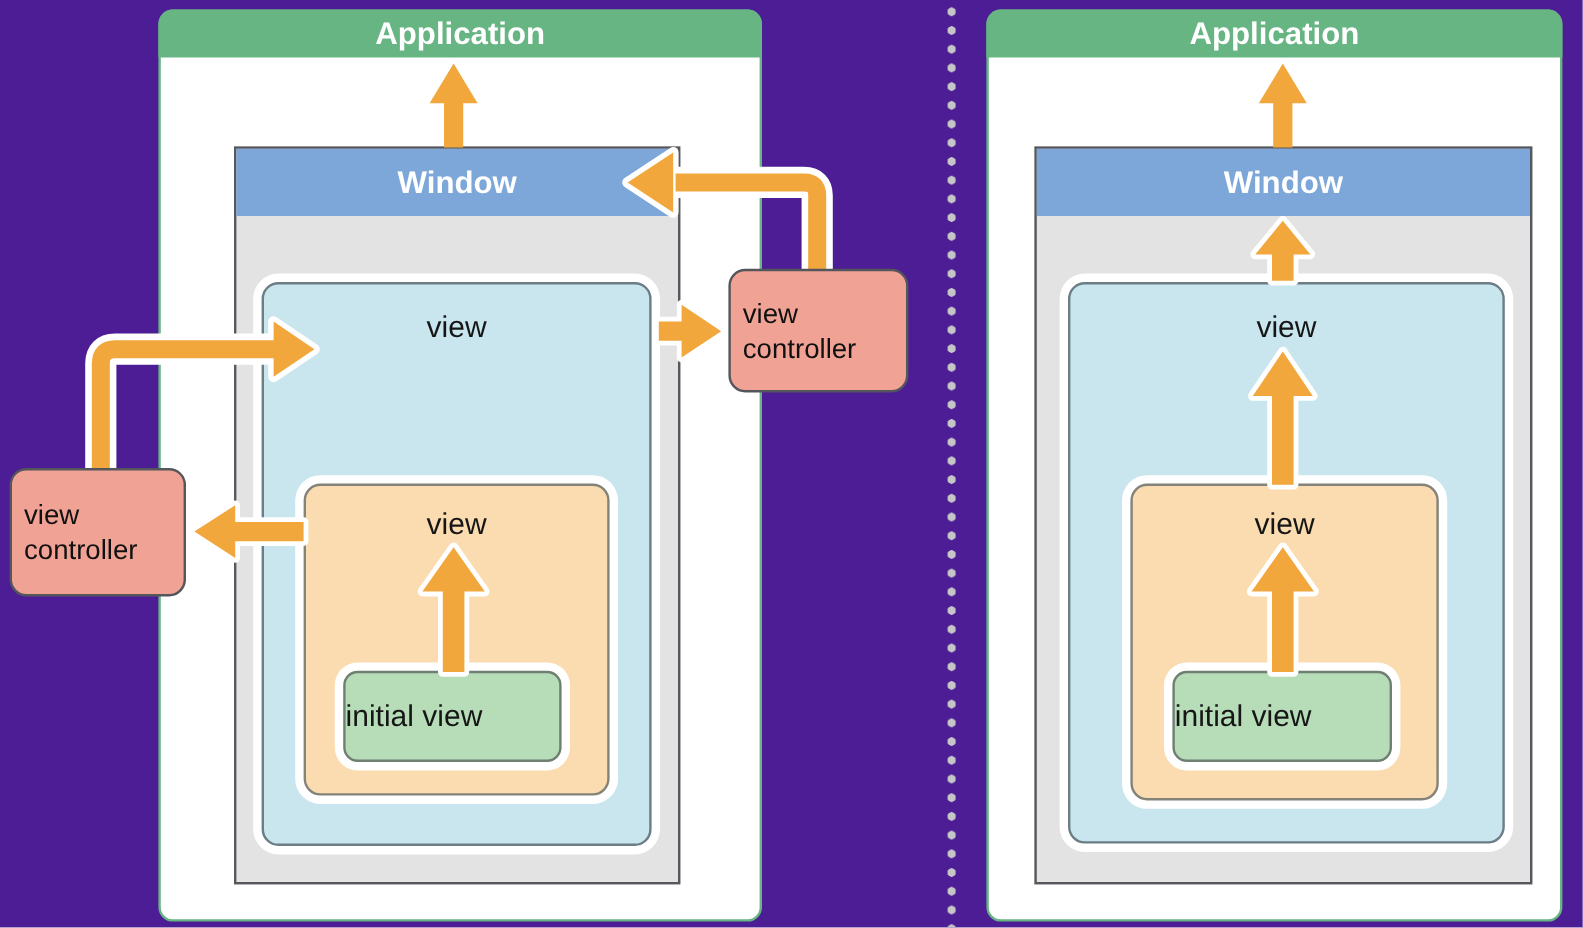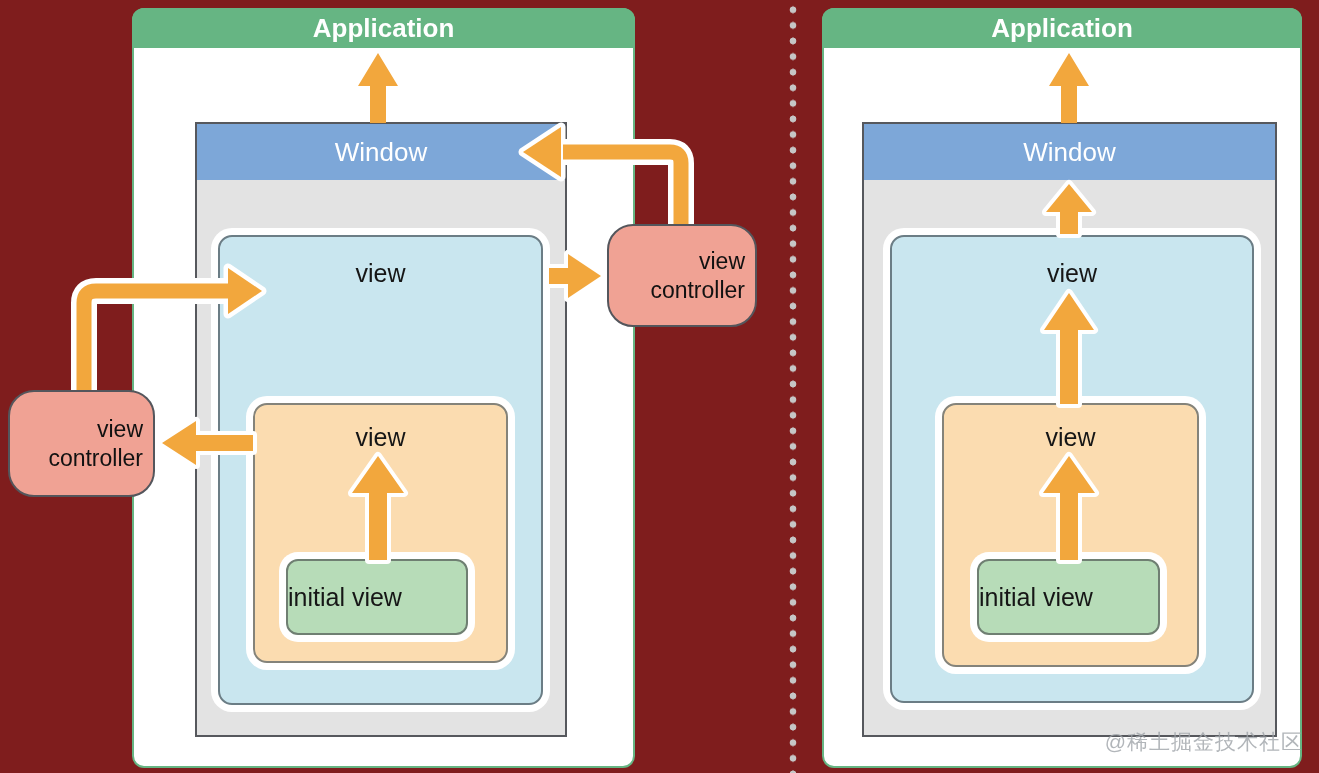--- a/index.html
+++ b/index.html
@@ -1,18 +1,18 @@
 <!DOCTYPE html>
 <html style="--application-green: #66b583; --window-blue: #7da7d8; --window-grey: #e3e3e3; --window-border: #56585d; --view-blue: #c9e6ef; --view-blue-border: #6b7d85; --view-orange: #fbdcb0; --view-orange-border: #84837a; --initial-view-green: #b7dcb8; --initial-view-border: #6f7f72; --view-controller-fill: #f0a294; --view-controller-border: #54565c; --arrow-orange: #f2a73d; --divider-dot: #c6c6c6; --watermark-grey: #9fa4a9;"><head>
 <meta charset="utf-8">
 <style>
   html,body{margin:0;padding:0;background:#fff;}
   #canvas{
     position:relative;width:1319px;height:773px;overflow:hidden;
-    background:#7f1d1d;
+    background:#4c1d95;
     font-family:"Liberation Sans","DejaVu Sans",sans-serif;
   }
   
   .app-frame{
     position:absolute;background:#fff;
     border:2px solid var(--application-green);
     border-radius:12px;box-sizing:border-box;
   }
   .app-header{
     position:absolute;background:var(--application-green);
@@ -20,41 +20,41 @@
     color:#fff;font-weight:bold;font-size:26px;
     display:flex;align-items:center;justify-content:center;
   }
   
   .window{
     position:absolute;background:var(--window-grey);
     border:2px solid var(--window-border);box-sizing:border-box;
   }
   .window-header{
     width:100%;height:56px;background:var(--window-blue);
-    color:#fff;font-weight:normal;font-size:26px;
+    color:#fff;font-weight:bold;font-size:26px;
     display:flex;align-items:center;justify-content:center;
   }
   
   .viewbox{
     position:absolute;box-sizing:border-box;border-radius:14px;
     box-shadow:0 0 0 7px #fff;
     font-size:25px;color:#161616;text-align:center;
   }
   .viewbox.blue{background:var(--view-blue);border:2px solid var(--view-blue-border);padding-top:22px;}
   .viewbox.orange{background:var(--view-orange);border:2px solid var(--view-orange-border);padding-top:18px;}
   .viewbox.green{
     background:var(--initial-view-green);border:2px solid var(--initial-view-border);
     border-radius:12px;display:flex;align-items:center;padding-top:0;
   }
   
   .vc{
     position:absolute;z-index:30;box-sizing:border-box;
     background:var(--view-controller-fill);border:2px solid var(--view-controller-border);
-    border-radius:26px;
-    display:flex;align-items:center;justify-content:center;text-align:right;
+    border-radius:14px;
+    display:flex;align-items:center;justify-content:center;text-align:left;
     font-size:23px;line-height:1.25;color:#111;padding:0 10px;
   }
   
   .divider{
     position:absolute;left:788px;top:2px;width:10px;height:771px;z-index:5;
     background-image:radial-gradient(circle,var(--divider-dot) 0 3.3px,transparent 3.6px);
     background-size:10px 15.6px;background-position:center top;background-repeat:repeat-y;
   }
   .watermark{
     position:absolute;right:16px;top:728px;z-index:40;
@@ -165,15 +165,14 @@
       <polygon points="1069,293 1094,330 1078,330 1078,404 1060,404 1060,330 1044,330" fill="var(--arrow-orange)" stroke="#fff" stroke-width="8" stroke-linejoin="round" paint-order="stroke"></polygon>
     </g>
 
     <g>
       <polygon points="1069,456 1095,493 1078,493 1078,560 1060,560 1060,493 1043,493" fill="var(--arrow-orange)" stroke="#fff" stroke-width="8" stroke-linejoin="round" paint-order="stroke"></polygon>
     </g>
   </svg>
 
   <div class="divider"></div>
 
-  <div class="watermark">@稀土掘金技术社区</div>
 
 </div>
 
 </body></html>

